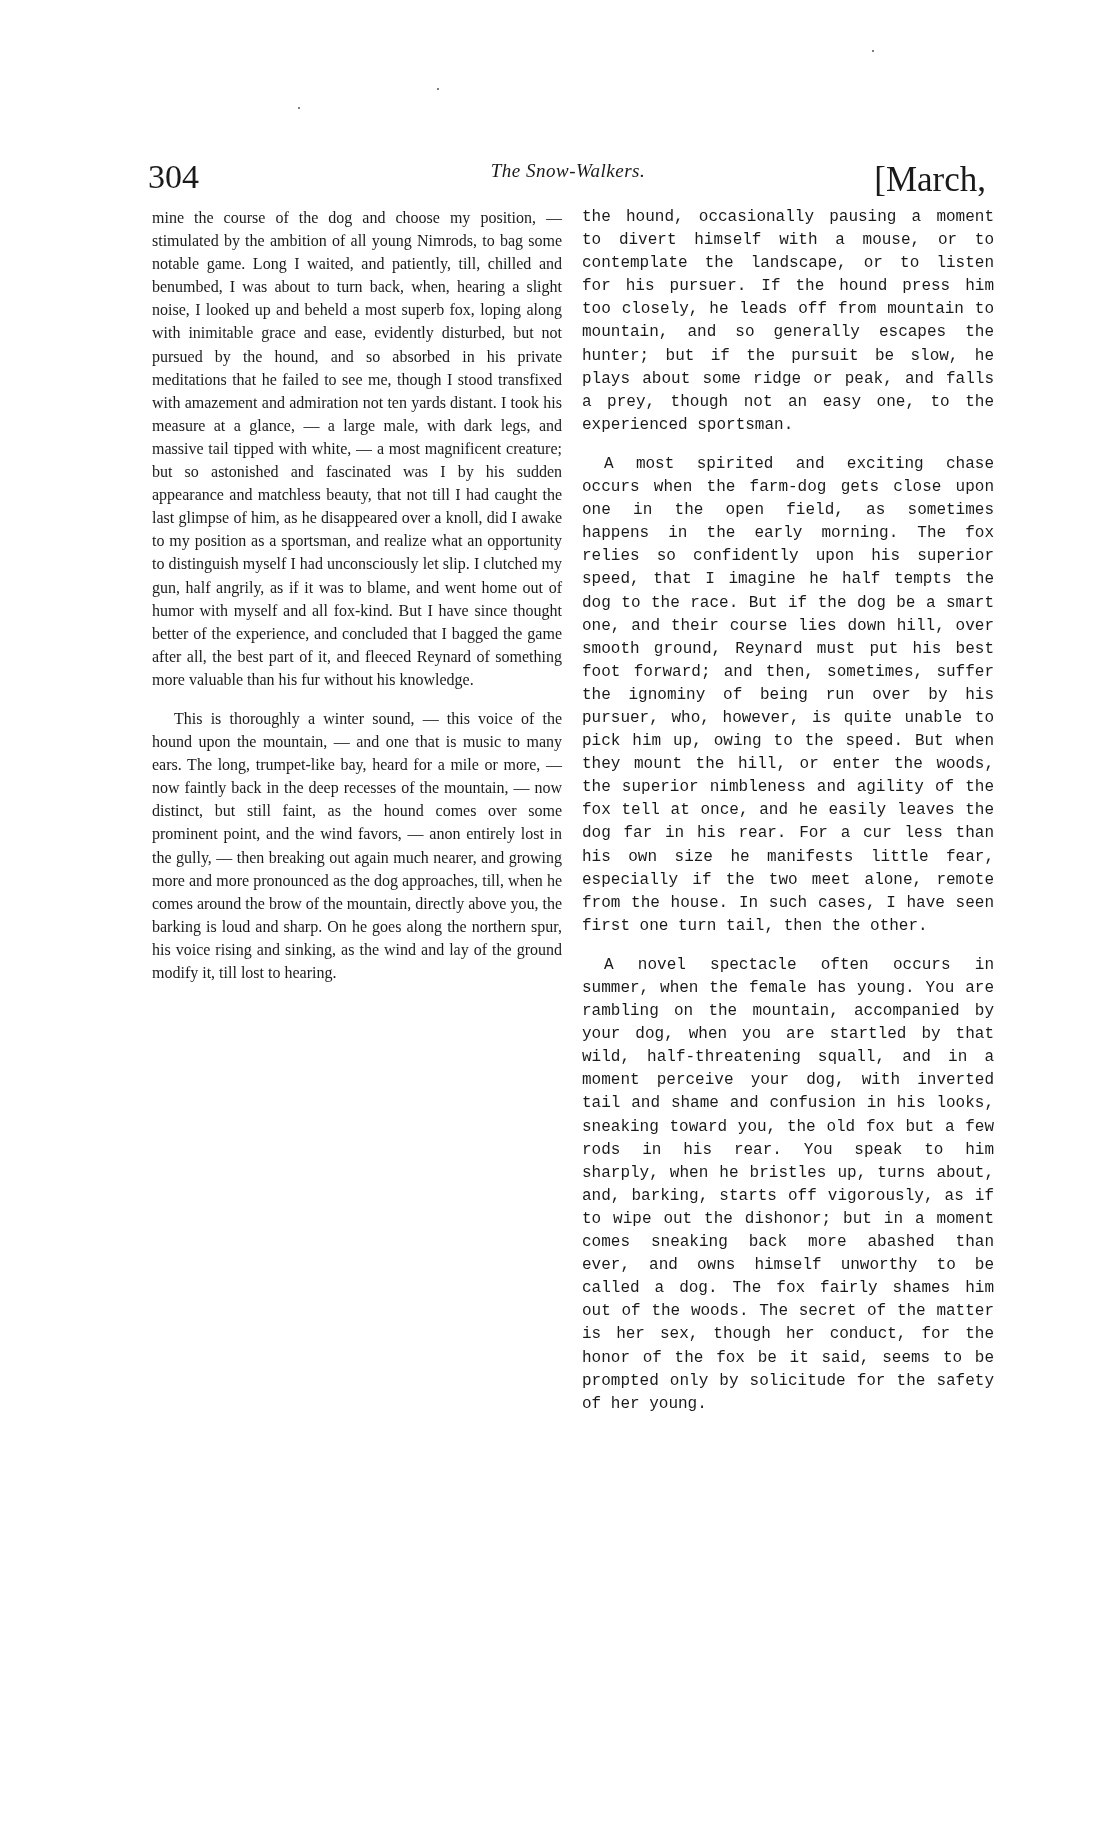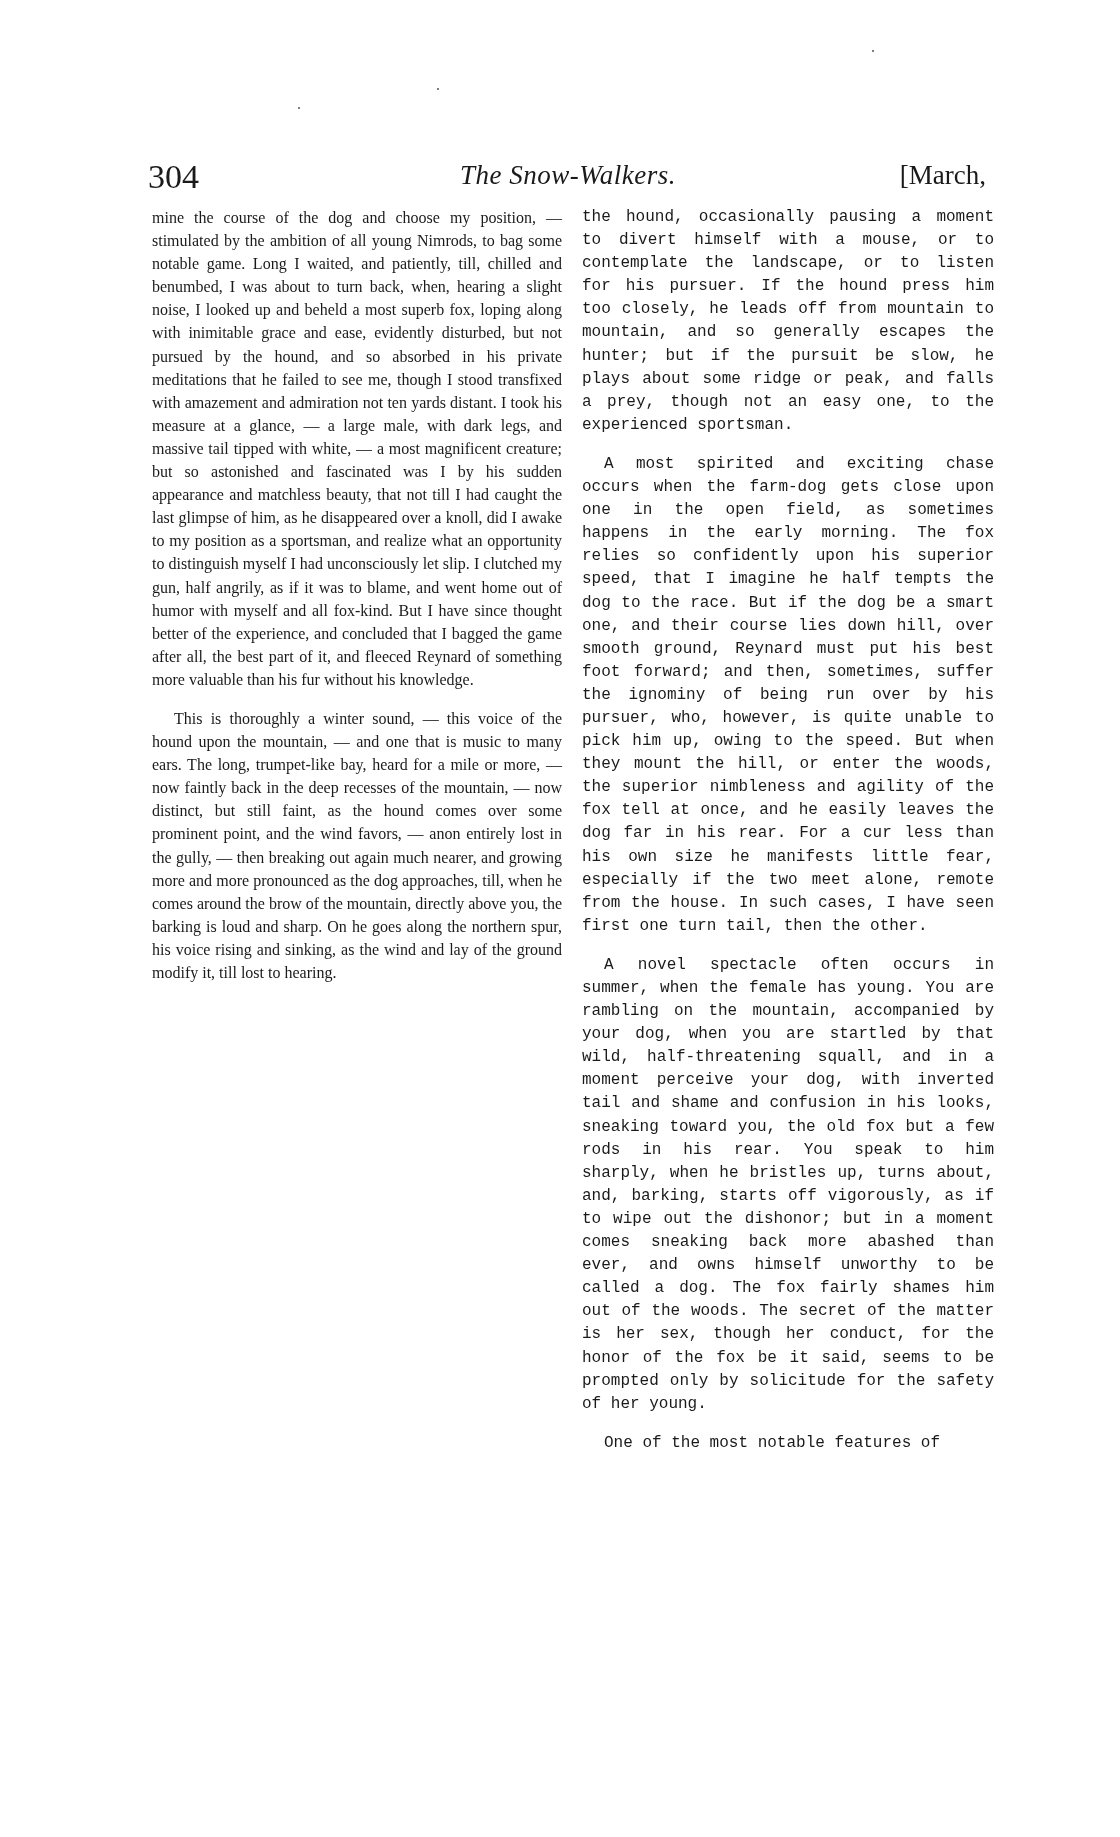--- a/index.html
+++ b/index.html
@@ -2,22 +2,22 @@
 <html><head>
 <meta charset="utf-8">
 <style>
   html, body { margin: 0; padding: 0; background: #ffffff; }
   body { width: 1120px; height: 1837px; position: relative; overflow: hidden;
          font-family: "Liberation Serif", "DejaVu Serif", serif; color: #1a1a1a; }
   .page { position: absolute; left: 0; top: 0; width: 1120px; height: 1837px; }
   .header { position: absolute; top: 158px; left: 148px; width: 840px; height: 44px; }
   .pagenum { position: absolute; left: 0; top: 0; font-size: 34px; }
   .running-title { position: absolute; left: 0; right: 0; top: 2px; text-align: center;
-                   font-style: italic; font-size: 27px; letter-spacing: 0.5px; }
-  .month { position: absolute; right: 2px; top: 2px; font-size: 27px; }
+                   font-style: italic; font-size: 19px; letter-spacing: 0.5px; }
+  .month { position: absolute; right: 2px; top: 2px; font-size: 35px; }
   .col { position: absolute; top: 206px; width: 410px; font-size: 16px; line-height: 23.1px;
          text-align: justify; }
   .col.left { left: 152px; }
   .col.right { left: 582px; width: 412px; font-family: Liberation Mono, monospace; }
   .col p { margin: 0; }
   .col p.indent { text-indent: 22px; margin-top: 16px; }
   .speck { position: absolute; width: 2px; height: 2px; background: #555; border-radius: 1px; }
 </style>
 </head>
 <body>
@@ -35,15 +35,14 @@
 
   <div class="col left">
     <p>mine the course of the dog and choose my position, — stimulated by the ambition of all young Nimrods, to bag some notable game. Long I waited, and patiently, till, chilled and benumbed, I was about to turn back, when, hearing a slight noise, I looked up and beheld a most superb fox, loping along with inimitable grace and ease, evidently disturbed, but not pursued by the hound, and so absorbed in his private meditations that he failed to see me, though I stood transfixed with amazement and admiration not ten yards distant. I took his measure at a glance, — a large male, with dark legs, and massive tail tipped with white, — a most magnificent creature; but so astonished and fascinated was I by his sudden appearance and matchless beauty, that not till I had caught the last glimpse of him, as he disappeared over a knoll, did I awake to my position as a sportsman, and realize what an opportunity to distinguish myself I had unconsciously let slip. I clutched my gun, half angrily, as if it was to blame, and went home out of humor with myself and all fox-kind. But I have since thought better of the experience, and concluded that I bagged the game after all, the best part of it, and fleeced Reynard of something more valuable than his fur without his knowledge.</p>
     <p class="indent">This is thoroughly a winter sound, — this voice of the hound upon the mountain, — and one that is music to many ears. The long, trumpet-like bay, heard for a mile or more, — now faintly back in the deep recesses of the mountain, — now distinct, but still faint, as the hound comes over some prominent point, and the wind favors, — anon entirely lost in the gully, — then breaking out again much nearer, and growing more and more pronounced as the dog approaches, till, when he comes around the brow of the mountain, directly above you, the barking is loud and sharp. On he goes along the northern spur, his voice rising and sinking, as the wind and lay of the ground modify it, till lost to hearing.</p>
   </div>
 
   <div class="col right">
     <p>the hound, occasionally pausing a moment to divert himself with a mouse, or to contemplate the landscape, or to listen for his pursuer. If the hound press him too closely, he leads off from mountain to mountain, and so generally escapes the hunter; but if the pursuit be slow, he plays about some ridge or peak, and falls a prey, though not an easy one, to the experienced sportsman.</p>
     <p class="indent">A most spirited and exciting chase occurs when the farm-dog gets close upon one in the open field, as sometimes happens in the early morning. The fox relies so confidently upon his superior speed, that I imagine he half tempts the dog to the race. But if the dog be a smart one, and their course lies down hill, over smooth ground, Reynard must put his best foot forward; and then, sometimes, suffer the ignominy of being run over by his pursuer, who, however, is quite unable to pick him up, owing to the speed. But when they mount the hill, or enter the woods, the superior nimbleness and agility of the fox tell at once, and he easily leaves the dog far in his rear. For a cur less than his own size he manifests little fear, especially if the two meet alone, remote from the house. In such cases, I have seen first one turn tail, then the other.</p>
     <p class="indent">A novel spectacle often occurs in summer, when the female has young. You are rambling on the mountain, accompanied by your dog, when you are startled by that wild, half-threatening squall, and in a moment perceive your dog, with inverted tail and shame and confusion in his looks, sneaking toward you, the old fox but a few rods in his rear. You speak to him sharply, when he bristles up, turns about, and, barking, starts off vigorously, as if to wipe out the dishonor; but in a moment comes sneaking back more abashed than ever, and owns himself unworthy to be called a dog. The fox fairly shames him out of the woods. The secret of the matter is her sex, though her conduct, for the honor of the fox be it said, seems to be prompted only by solicitude for the safety of her young.</p>
-    <p class="indent">One of the most notable features of</p>
   </div>
 </div>
 
 </body></html>

